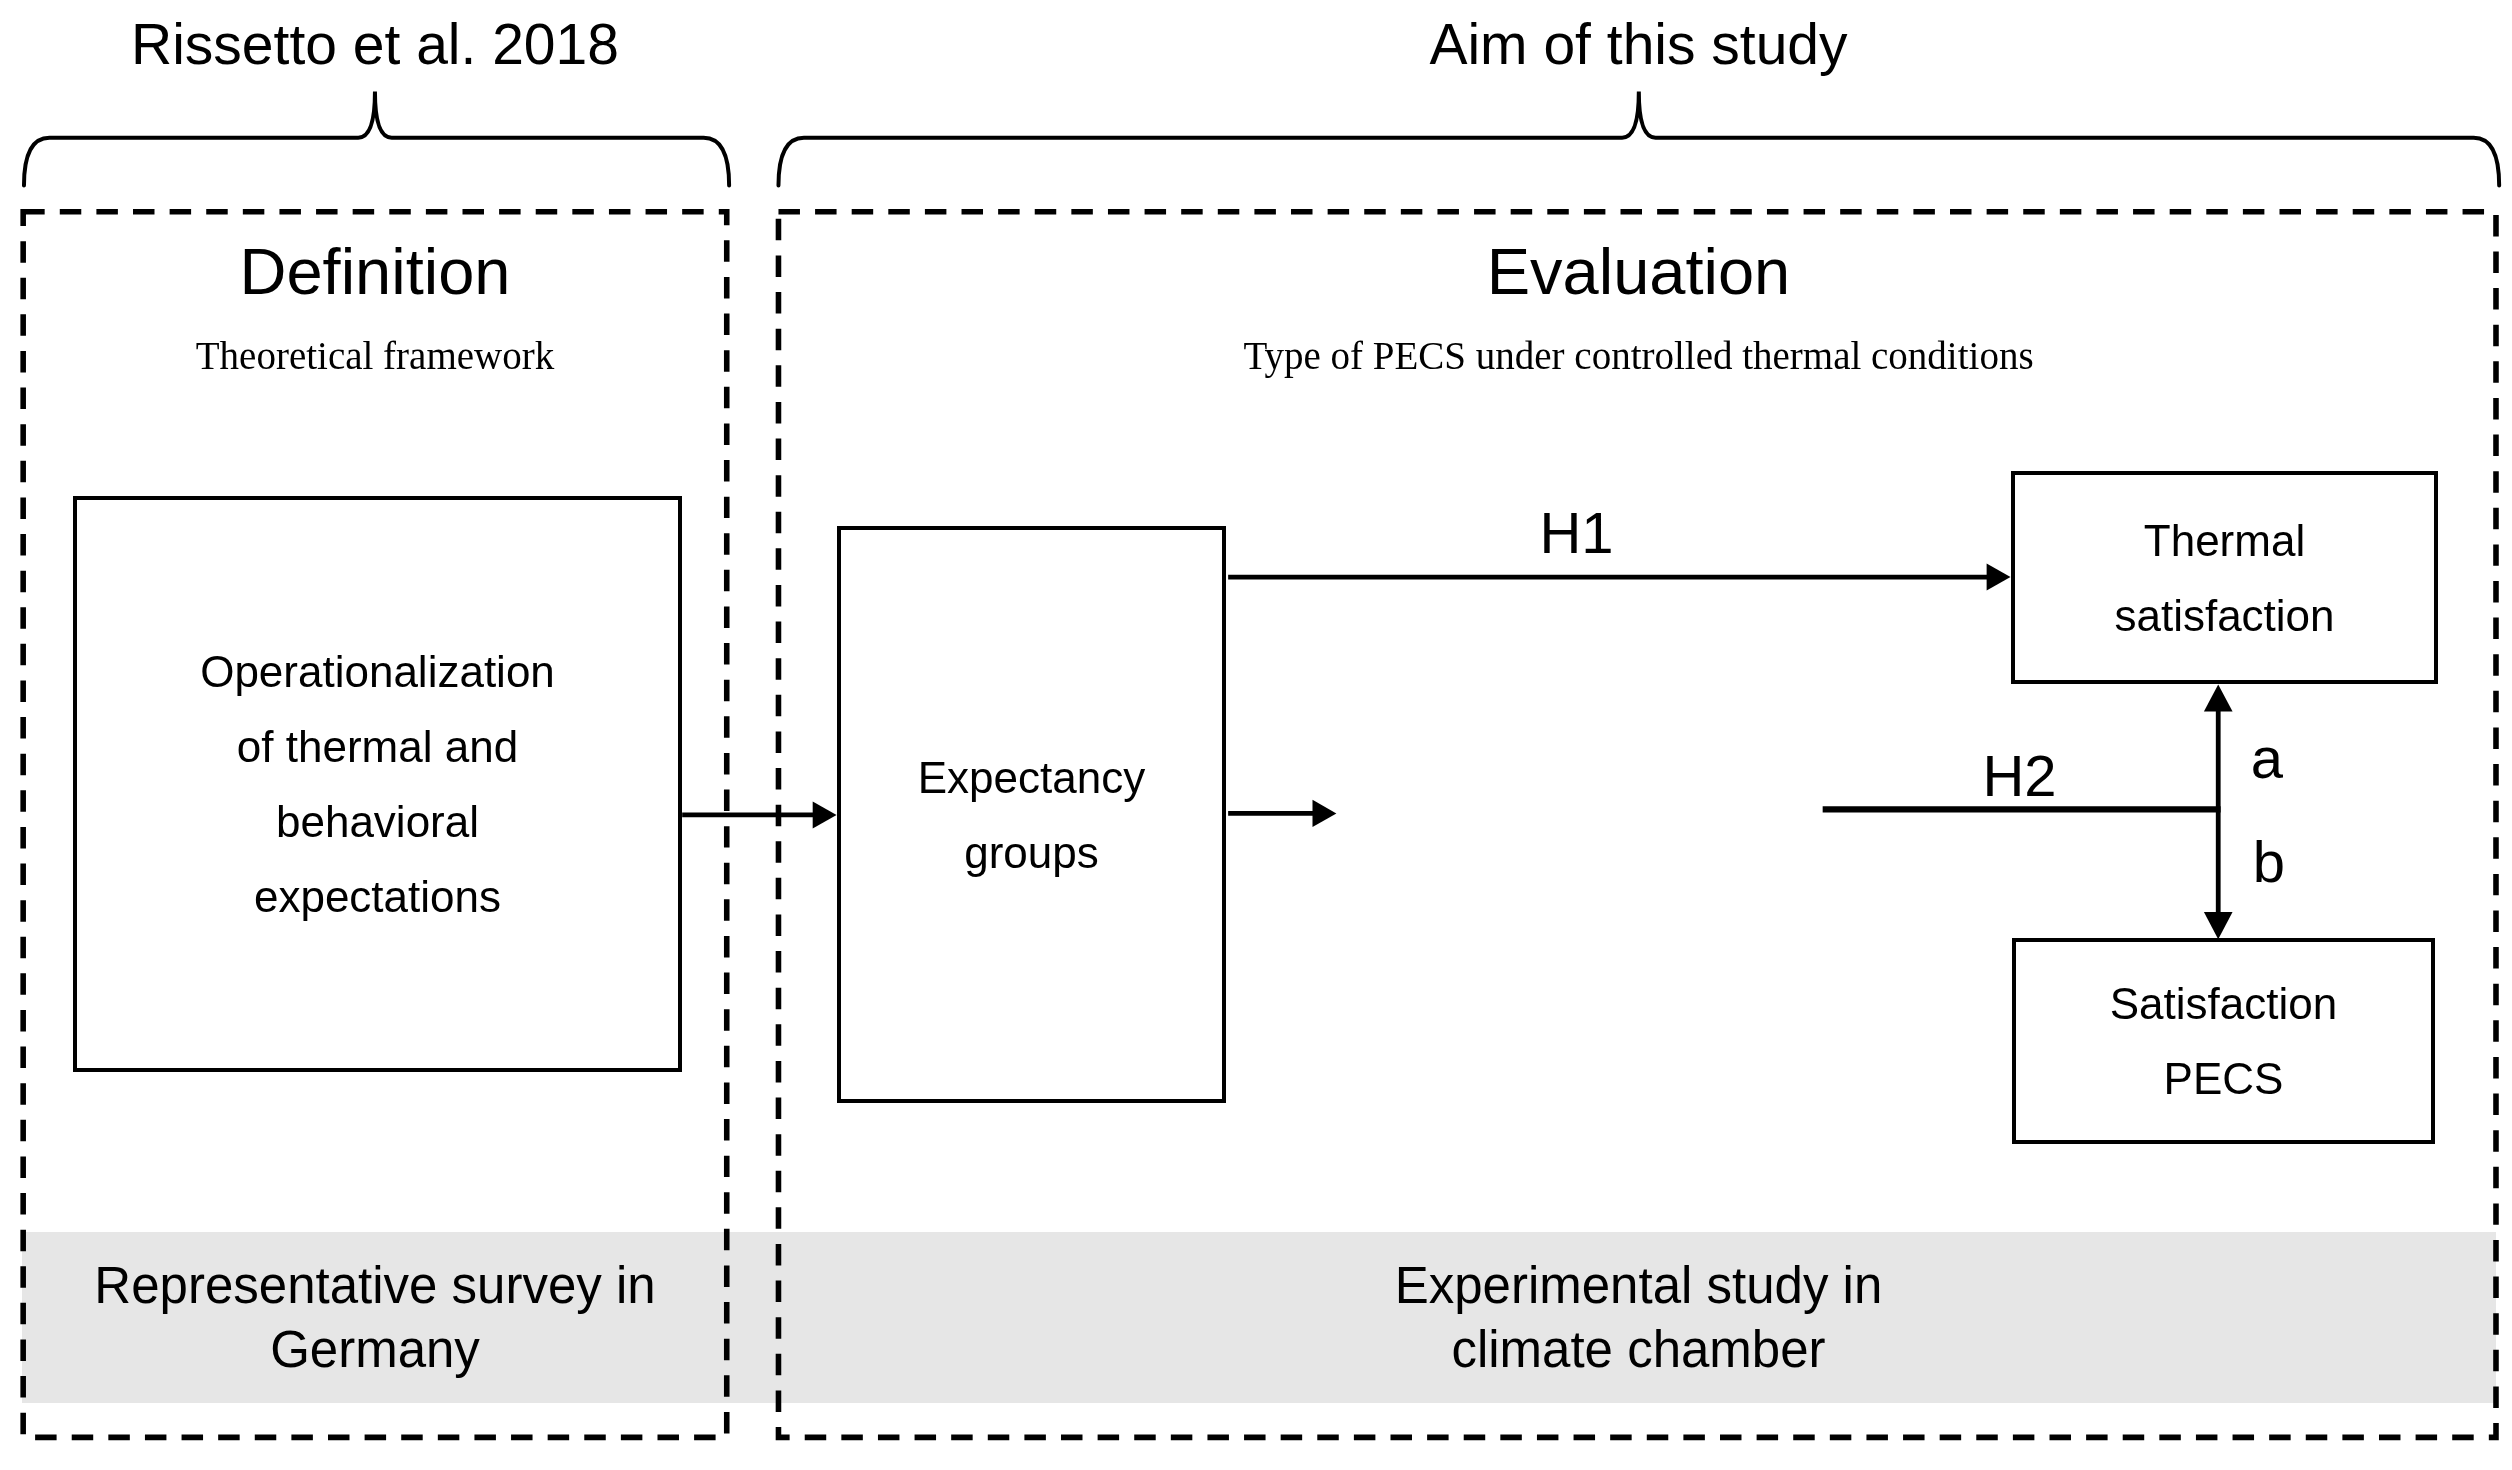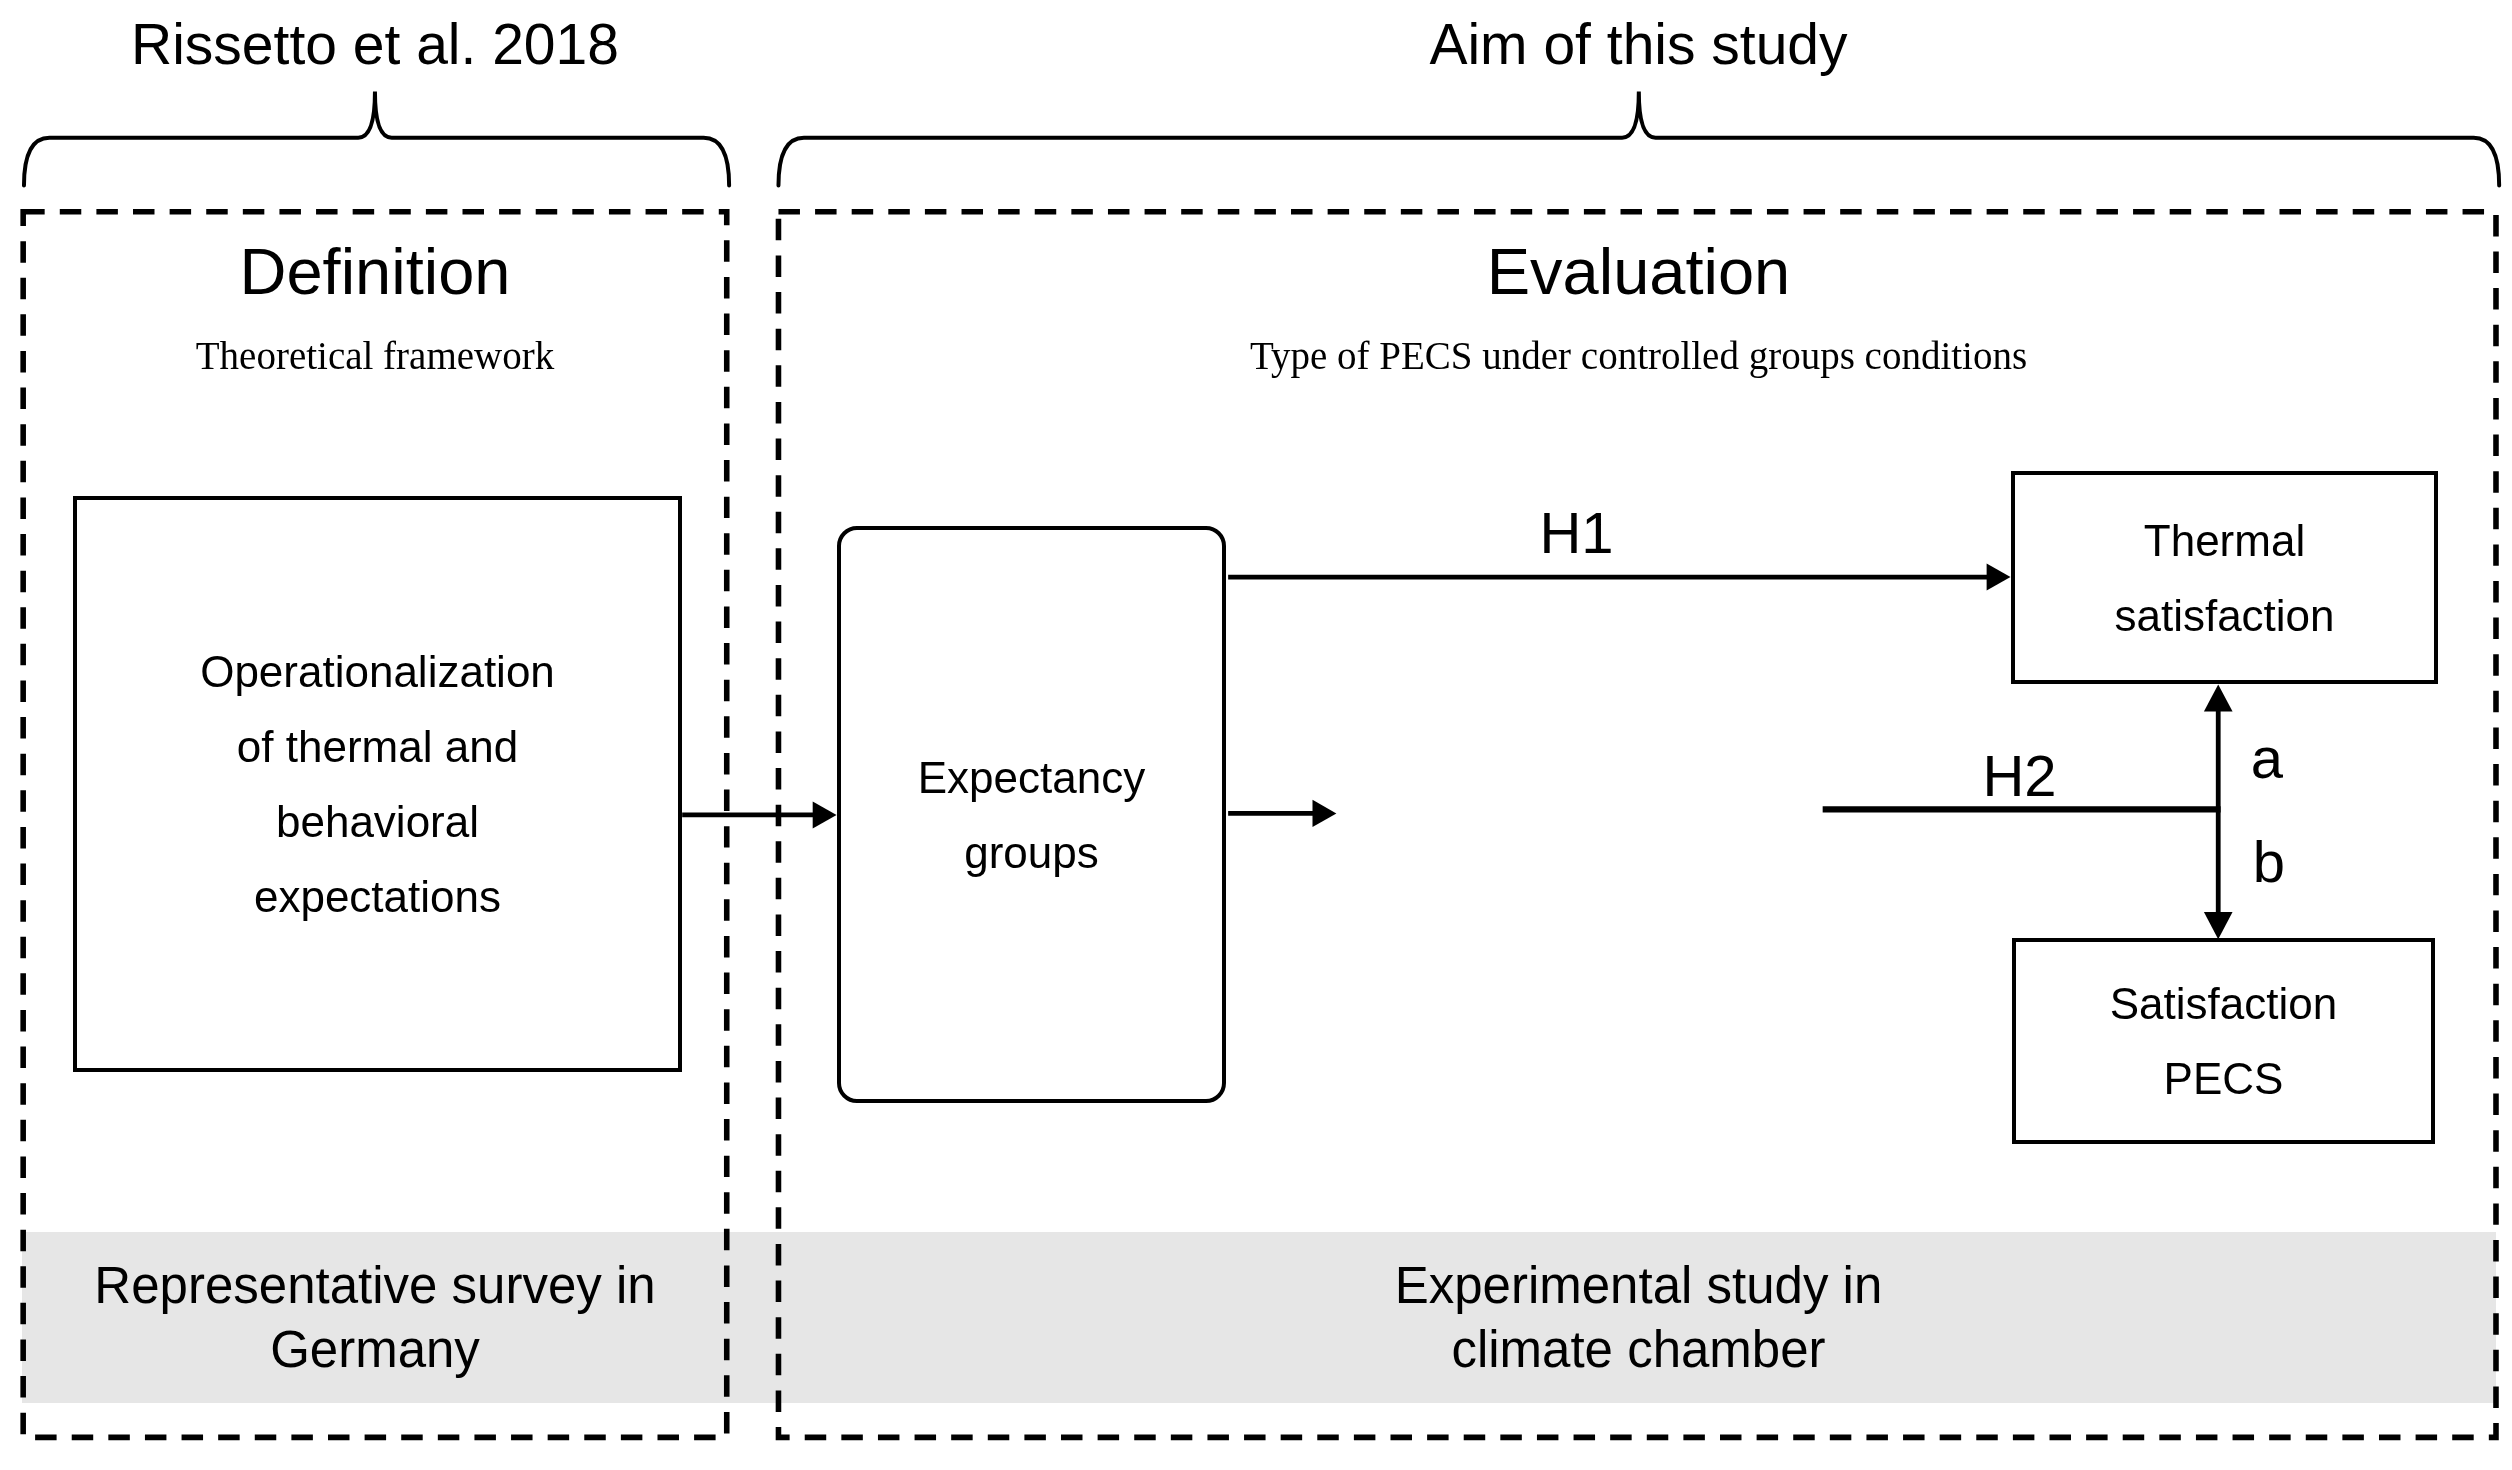--- a/index.html
+++ b/index.html
@@ -17,21 +17,21 @@
   .toplabel.rightside{left:779px;width:1719px;}
   
   .heading{top:231px;height:81px;font-size:65px;}
   .subheading{top:317px;height:76px;font-size:39px;font-family:Liberation Serif, serif;}
   .leftcol{left:21px;width:708px;}
   .rightcol{left:779px;width:1719px;}
   
   .node{border:4.8px solid #000;background:#ffffff;box-sizing:border-box;
         font-size:44px;line-height:75px;}
   .node-op{left:73px;top:496px;width:609px;height:576px;}
-  .node-exp{left:837px;top:526px;width:389px;height:577px;border-radius:20px;}
+  .node-exp{left:837px;top:526px;width:389px;height:577px;}
   .node-act{left:1337px;top:713px;width:484px;height:200px;}
   .node-therm{left:2011px;top:471px;width:427px;height:213px;}
   .node-pecs{left:2012px;top:938px;width:423px;height:206px;}
   
   .pathlabel{font-size:58px;height:67px;}
   .lbl-h1{left:1481px;top:499px;width:191px;text-align:center;}
   .lbl-h2{left:1924px;top:742px;width:191px;}
   .lbl-a{left:2219px;top:724px;width:96px;}
   .lbl-b{left:2221px;top:828px;width:96px;}
   
@@ -78,21 +78,21 @@
     </g>
   </svg>
 
   <div class="abs center toplabel leftside">Rissetto et al. 2018</div>
   <div class="abs center heading leftcol">Definition</div>
 
   <div class="abs center toplabel rightside">Aim of this study</div>
   <div class="abs center subheading leftcol">Theoretical framework</div>
 
   <div class="abs center heading rightcol">Evaluation</div>
-  <div class="abs center subheading rightcol">Type of PECS under controlled groups conditions</div>
+  <div class="abs center subheading rightcol">Type of PECS under controlled thermal conditions</div>
 
   <div class="abs center pre node node-op">Operationalization
 of thermal and
 behavioral
 expectations</div>
   <div class="abs center pre node node-exp">Expectancy
 groups</div>
   <div class="abs center pre node node-therm">Thermal
 satisfaction</div>
   <div class="abs center pre node node-pecs">Satisfaction

